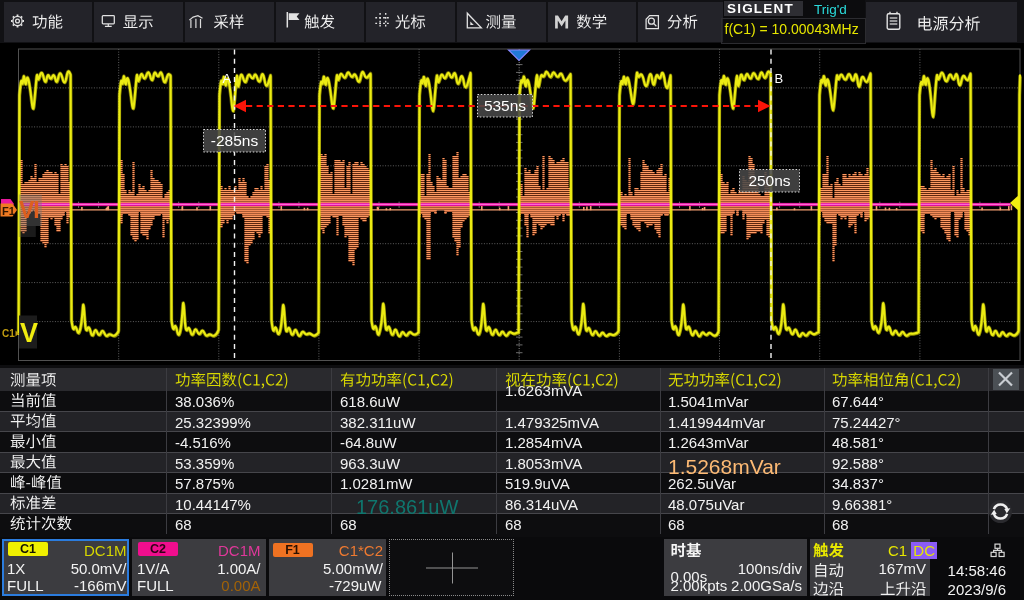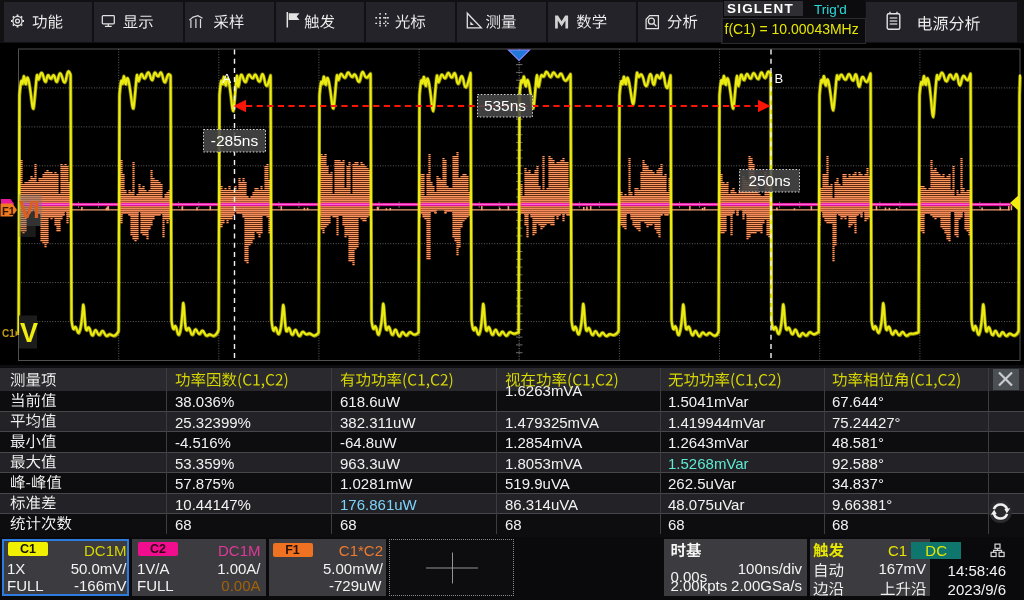--- a/index.html
+++ b/index.html
@@ -38,29 +38,29 @@
 <div class="abs t" style="left:668px;top:413.5px;font-size:15px;color:#f2f2f2">1.419944mVar</div>
 <div class="abs t" style="left:832px;top:413.5px;font-size:15px;color:#f2f2f2">75.24427°</div>
 <div class="abs t" style="left:175px;top:434.0px;font-size:15px;color:#f2f2f2">-4.516%</div>
 <div class="abs t" style="left:340px;top:434.0px;font-size:15px;color:#f2f2f2">-64.8uW</div>
 <div class="abs t" style="left:505px;top:434.0px;font-size:15px;color:#f2f2f2">1.2854mVA</div>
 <div class="abs t" style="left:668px;top:434.0px;font-size:15px;color:#f2f2f2">1.2643mVar</div>
 <div class="abs t" style="left:832px;top:434.0px;font-size:15px;color:#f2f2f2">48.581°</div>
 <div class="abs t" style="left:175px;top:454.5px;font-size:15px;color:#f2f2f2">53.359%</div>
 <div class="abs t" style="left:340px;top:454.5px;font-size:15px;color:#f2f2f2">963.3uW</div>
 <div class="abs t" style="left:505px;top:454.5px;font-size:15px;color:#f2f2f2">1.8053mVA</div>
-<div class="abs t" style="left:668px;top:454.5px;font-size:15px;color:#5eead4">1.5268mVar</div>
+<div class="abs t" style="left:668px;top:454.5px;font-size:21px;color:#fdba74">1.5268mVar</div>
 <div class="abs t" style="left:832px;top:454.5px;font-size:15px;color:#f2f2f2">92.588°</div>
 <div class="abs t" style="left:175px;top:475.0px;font-size:15px;color:#f2f2f2">57.875%</div>
 <div class="abs t" style="left:340px;top:475.0px;font-size:15px;color:#f2f2f2">1.0281mW</div>
 <div class="abs t" style="left:505px;top:475.0px;font-size:15px;color:#f2f2f2">519.9uVA</div>
 <div class="abs t" style="left:668px;top:475.0px;font-size:15px;color:#f2f2f2">262.5uVar</div>
 <div class="abs t" style="left:832px;top:475.0px;font-size:15px;color:#f2f2f2">34.837°</div>
 <div class="abs t" style="left:175px;top:495.5px;font-size:15px;color:#f2f2f2">10.44147%</div>
-<div class="abs t" style="left:340px;top:495.5px;font-size:15px;color:#7dd3fc">176.861uW</div>
+<div class="abs t" style="left:356px;top:495.5px;font-size:20px;color:#0f766e">176.861uW</div>
 <div class="abs t" style="left:505px;top:495.5px;font-size:15px;color:#f2f2f2">86.314uVA</div>
 <div class="abs t" style="left:668px;top:495.5px;font-size:15px;color:#f2f2f2">48.075uVar</div>
 <div class="abs t" style="left:832px;top:495.5px;font-size:15px;color:#f2f2f2">9.66381°</div>
 <div class="abs t" style="left:175px;top:516.0px;font-size:15px;color:#f2f2f2">68</div>
 <div class="abs t" style="left:340px;top:516.0px;font-size:15px;color:#f2f2f2">68</div>
 <div class="abs t" style="left:505px;top:516.0px;font-size:15px;color:#f2f2f2">68</div>
 <div class="abs t" style="left:668px;top:516.0px;font-size:15px;color:#f2f2f2">68</div>
 <div class="abs t" style="left:832px;top:516.0px;font-size:15px;color:#f2f2f2">68</div>
 <div class="abs" style="left:992.5px;top:368.5px;width:26px;height:21.5px;background:#4b5055"></div>
 <div class="abs" style="left:0;top:537px;width:1024px;height:63px;background:#0a0a0c"></div>
@@ -83,21 +83,21 @@
 <div class="abs t" style="right:641.0px;top:542px;font-size:15px;color:#ef7a30">C1*C2</div>
 <div class="abs t" style="right:641.0px;top:560px;font-size:15px;color:#f2f2f2">5.00mW/</div>
 <div class="abs t" style="right:642.5px;top:577px;font-size:15px;color:#f2f2f2">-729uW</div>
 <div class="abs" style="left:389px;top:538.5px;width:124.5px;height:57.5px;border:1px dotted #8a8a8a;background:#0d0d0f;box-sizing:border-box"></div>
 <div class="abs" style="left:663.5px;top:539px;width:143px;height:57px;background:#3c3c40"></div>
 <div class="abs t" style="left:670.5px;top:568px;font-size:15px;color:#f2f2f2">0.00s</div>
 <div class="abs t" style="right:222.0px;top:560px;font-size:15px;color:#f2f2f2">100ns/div</div>
 <div class="abs t" style="left:670.5px;top:577px;font-size:15px;color:#f2f2f2">2.00kpts</div>
 <div class="abs t" style="right:222.0px;top:577px;font-size:15px;color:#f2f2f2">2.00GSa/s</div>
 <div class="abs" style="left:809.5px;top:539px;width:120px;height:57px;background:#3c3c40"></div>
-<div class="abs t" style="left:888px;top:542px;font-size:15px;color:#e6e600">C1 <span style="background:#0f766e;padding:0 14px">DC</span></div>
+<div class="abs t" style="left:888px;top:542px;font-size:15px;color:#e6e600">C1 <span style="background:#8b5cf6;padding:0 2px">DC</span></div>
 <div class="abs t" style="right:98.0px;top:560px;font-size:15px;color:#f2f2f2">167mV</div>
 <div class="abs t" style="right:18.0px;top:562px;font-size:15px;color:#f2f2f2">14:58:46</div>
 <div class="abs t" style="right:18.0px;top:581px;font-size:15px;color:#f2f2f2">2023/9/6</div>
 <svg class="abs" style="left:0;top:0" width="1024" height="600" viewBox="0 0 1024 600" font-family="Liberation Sans, sans-serif">
     <defs>
       <path id="gR529F" d="M38 182 56 105C163 134 307 175 443 214L434 285L273 242V650H419V722H51V650H199V222C138 206 82 192 38 182ZM597 824C597 751 596 680 594 611H426V539H591C576 295 521 93 307 -22C326 -36 351 -62 361 -81C590 47 649 273 665 539H865C851 183 834 47 805 16C794 3 784 0 763 0C741 0 685 1 623 6C637 -14 645 -46 647 -68C704 -71 762 -72 794 -69C828 -66 850 -58 872 -30C910 16 924 160 940 574C940 584 940 611 940 611H669C671 680 672 751 672 824Z"></path>
       <path id="gR80FD" d="M383 420V334H170V420ZM100 484V-79H170V125H383V8C383 -5 380 -9 367 -9C352 -10 310 -10 263 -8C273 -28 284 -57 288 -77C351 -77 394 -76 422 -65C449 -53 457 -32 457 7V484ZM170 275H383V184H170ZM858 765C801 735 711 699 625 670V838H551V506C551 424 576 401 672 401C692 401 822 401 844 401C923 401 946 434 954 556C933 561 903 572 888 585C883 486 876 469 837 469C809 469 699 469 678 469C633 469 625 475 625 507V609C722 637 829 673 908 709ZM870 319C812 282 716 243 625 213V373H551V35C551 -49 577 -71 674 -71C695 -71 827 -71 849 -71C933 -71 954 -35 963 99C943 104 913 116 896 128C892 15 884 -4 843 -4C814 -4 703 -4 681 -4C634 -4 625 2 625 34V151C726 179 841 218 919 263ZM84 553C105 562 140 567 414 586C423 567 431 549 437 533L502 563C481 623 425 713 373 780L312 756C337 722 362 682 384 643L164 631C207 684 252 751 287 818L209 842C177 764 122 685 105 664C88 643 73 628 58 625C67 605 80 569 84 553Z"></path>
       <path id="gR663E" d="M244 570H757V466H244ZM244 731H757V628H244ZM171 791V405H833V791ZM820 330C787 266 727 180 682 126L740 97C786 151 842 230 885 300ZM124 297C165 233 213 145 236 93L297 123C275 174 224 260 183 322ZM571 365V39H423V365H352V39H40V-33H960V39H643V365Z"></path>
       <path id="gR793A" d="M234 351C191 238 117 127 35 56C54 46 88 24 104 11C183 88 262 207 311 330ZM684 320C756 224 832 94 859 10L934 44C904 129 826 255 753 349ZM149 766V692H853V766ZM60 523V449H461V19C461 3 455 -1 437 -2C418 -3 352 -3 284 0C296 -23 308 -56 311 -79C400 -79 459 -78 494 -66C530 -53 542 -31 542 18V449H941V523Z"></path>
       <path id="gR91C7" d="M801 691C766 614 703 508 654 442L715 414C766 477 828 576 876 660ZM143 622C185 565 226 488 239 436L307 465C293 517 251 592 207 649ZM412 661C443 602 468 524 475 475L548 499C541 548 512 624 482 682ZM828 829C655 795 349 771 91 761C98 743 108 712 110 692C371 700 682 724 888 761ZM60 374V300H402C310 186 166 78 34 24C53 7 77 -22 90 -42C220 21 361 133 458 258V-78H537V262C636 137 779 21 910 -40C924 -20 948 10 966 26C834 80 688 187 594 300H941V374H537V465H458V374Z"></path>

